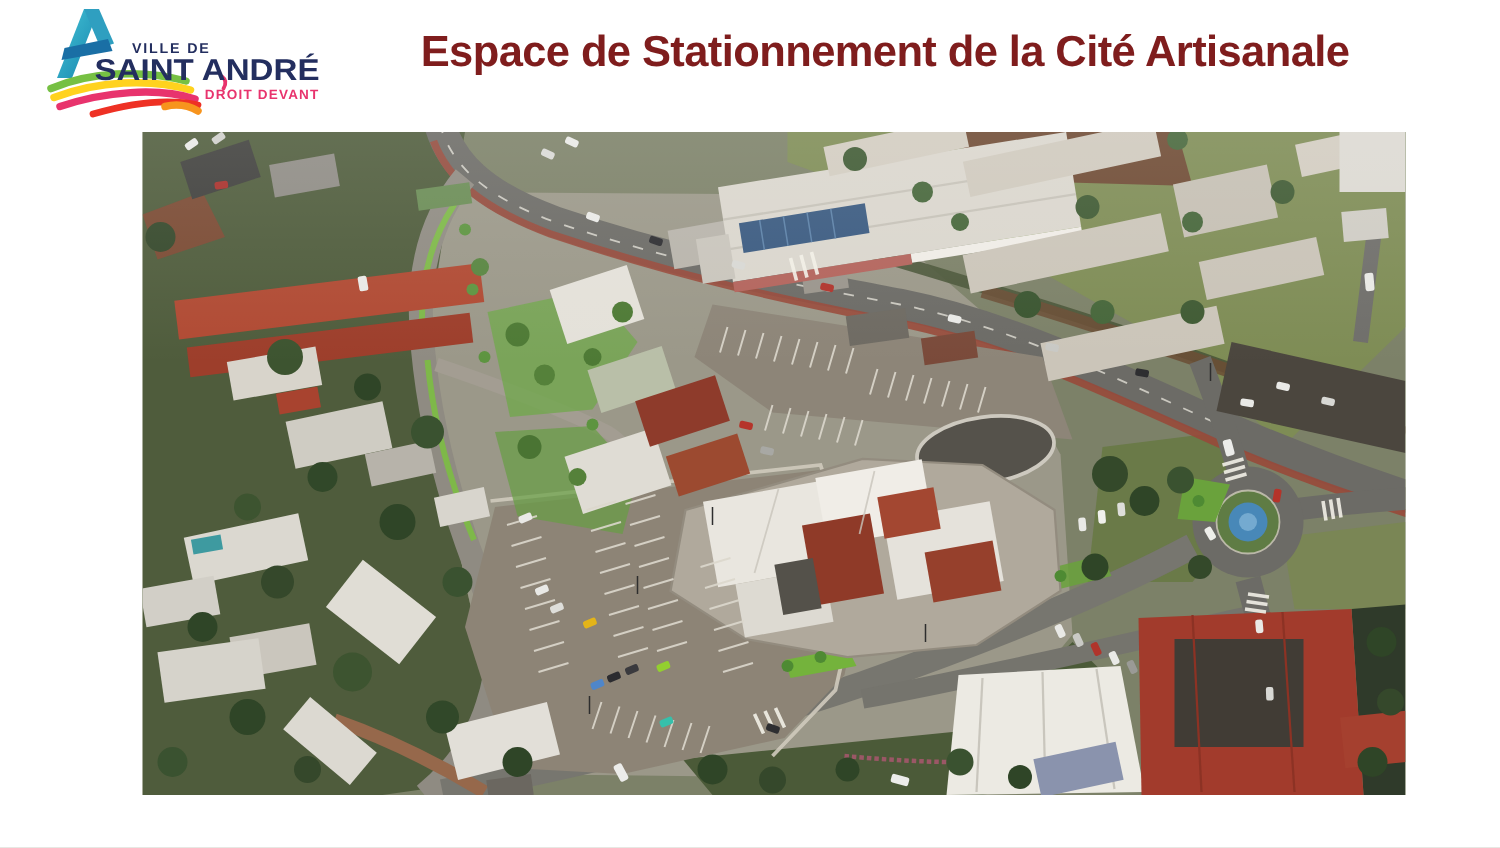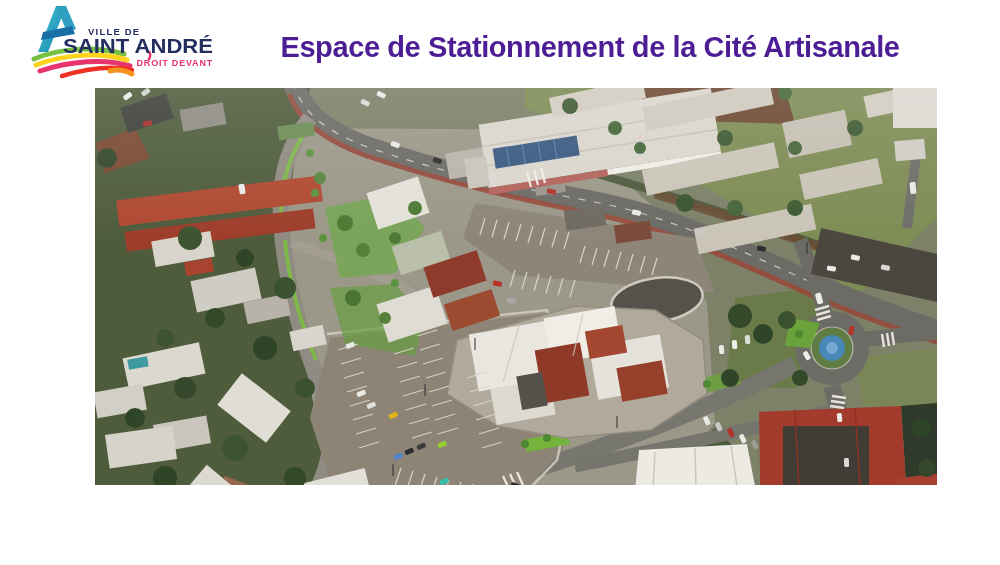--- a/index.html
+++ b/index.html
@@ -1,20 +1,20 @@
 <!DOCTYPE html>
 <html><head>
 <meta charset="utf-8">
 <style>
   html,body{margin:0;padding:0;background:#fff;}
-  .slide{position:relative;width:1000px;height:485px;background:#ffffff;overflow:hidden;
+  .slide{position:relative;width:1000px;height:565px;background:#ffffff;overflow:hidden;
          font-family:"Liberation Sans",sans-serif;}
   .logo{position:absolute;left:20px;top:2px;width:220px;height:84px;}
-  .page-title{position:absolute;left:240px;top:31px;width:700px;margin:0;text-align:center;
-              font-size:29px;font-weight:700;color:#4c1d95;letter-spacing:-0.4px;white-space:nowrap;}
+  .page-title{position:absolute;left:240px;top:19px;width:700px;margin:0;text-align:center;
+              font-size:29px;font-weight:700;color:#7f1d1d;letter-spacing:-0.4px;white-space:nowrap;}
   .photo{position:absolute;left:95px;top:88px;width:842px;height:442px;margin:0;
          background:#7c8168;overflow:hidden;}
   .photo svg{display:block;width:842px;height:442px;}
   .lg-navy{fill:#232e5f;font-weight:700;}
 </style>
 </head>
 <body>
 
 <div class="slide">
 

